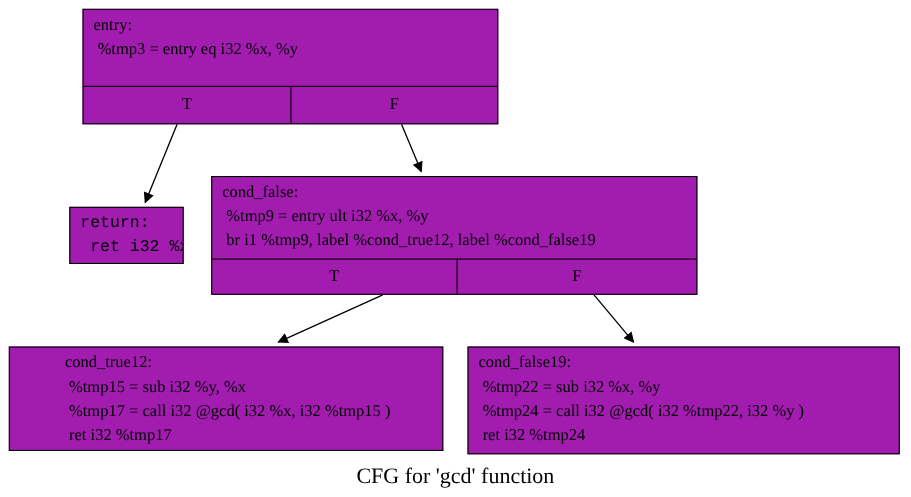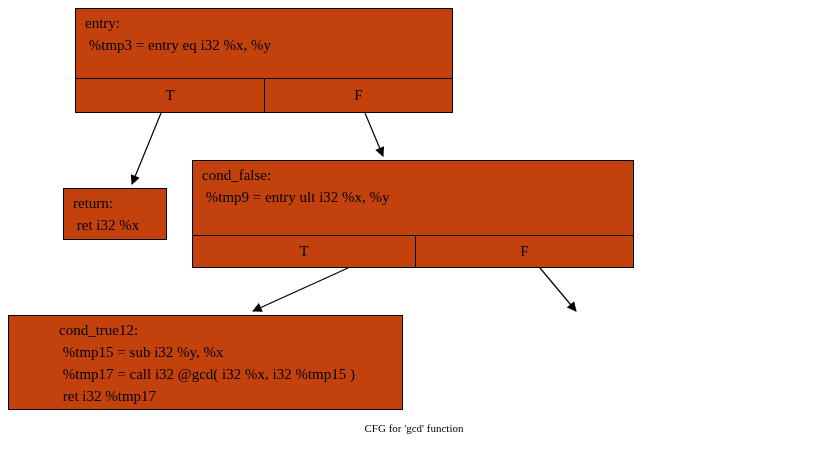--- a/index.html
+++ b/index.html
@@ -13,21 +13,21 @@
     height: 452px;
     background: #ffffff;
     font-family: "Liberation Serif", "DejaVu Serif", serif;
     color: #000000;
     overflow: hidden;
   }
   .cfg-node {
     position: absolute;
     box-sizing: border-box;
     border: 1px solid #000000;
-    background: #c2410c;
+    background: #a21caf;
     display: flex;
     flex-direction: column;
   }
   .code {
     flex: 1 1 auto;
     padding: 3px 6px 2px 9px;
     overflow: hidden;
   }
   .line {
     white-space: pre;
@@ -46,21 +46,21 @@
     font-size: 15px;
   }
   .tf-cell.f {
     border-left: 1px solid #000000;
     flex: 1 1 auto;
   }
   
   #n-entry       { left: 75px;  top: 8px;   width: 378px; height: 105px; }
   #n-entry .tf-row { height: 33px; }
   #n-entry .tf-cell.t { width: 188px; }
-  #n-return      { left: 63px;  top: 188px; width: 104px; height: 52px; }
+  #n-return      { left: 63px;  top: 188px; width: 104px; height: 52px; font-family: Liberation Mono, monospace; }
   #n-cond-false  { left: 192px; top: 160px; width: 442px; height: 108px; font-family: Liberation Serif, serif; }
   #n-cond-false .tf-row { height: 31px; }
   #n-cond-false .tf-cell.t { width: 222px; }
   #n-cond-true12  { left: 8px;   top: 315px; width: 395px; height: 95px; align-items: center; }
   #n-cond-false19 { left: 425px; top: 315px; width: 393px; height: 98px; }
   #edge-layer {
     position: absolute;
     left: 0; top: 0;
     width: 828px;
     height: 452px;
@@ -69,21 +69,21 @@
   #edge-layer line {
     stroke: #000000;
     stroke-width: 1.2;
   }
   #caption {
     position: absolute;
     left: 0;
     top: 422px;
     width: 828px;
     text-align: center;
-    font-size: 11px;
+    font-size: 20px;
   }
 </style>
 </head>
 <body>
 
 <div id="canvas">
 
   <svg id="edge-layer" viewBox="0 0 828 452" xmlns="http://www.w3.org/2000/svg">
     <defs>
       <marker id="arrowhead" viewBox="0 0 10 10" refX="9" refY="5" markerWidth="10" markerHeight="8" orient="auto">
@@ -111,32 +111,41 @@
     <div class="code">
       <div class="line">return:</div>
       <div class="line"> ret i32 %x</div>
     </div>
   </div>
 
   <div class="cfg-node" id="n-cond-false">
     <div class="code">
       <div class="line">cond_false:</div>
       <div class="line"> %tmp9 = entry ult i32 %x, %y</div>
+      <div class="line"> br i1 %tmp9, label %cond_true12, label %cond_false19</div>
     </div>
     <div class="tf-row">
       <div class="tf-cell t">T</div>
       <div class="tf-cell f">F</div>
     </div>
   </div>
 
   <div class="cfg-node" id="n-cond-true12">
     <div class="code">
       <div class="line">cond_true12:</div>
       <div class="line"> %tmp15 = sub i32 %y, %x</div>
       <div class="line"> %tmp17 = call i32 @gcd( i32 %x, i32 %tmp15 )</div>
       <div class="line"> ret i32 %tmp17</div>
     </div>
   </div>
 
+  <div class="cfg-node" id="n-cond-false19">
+    <div class="code">
+      <div class="line">cond_false19:</div>
+      <div class="line"> %tmp22 = sub i32 %x, %y</div>
+      <div class="line"> %tmp24 = call i32 @gcd( i32 %tmp22, i32 %y )</div>
+      <div class="line"> ret i32 %tmp24</div>
+    </div>
+  </div>
 
   <div id="caption">CFG for 'gcd' function</div>
 
 </div>
 
 </body></html>

